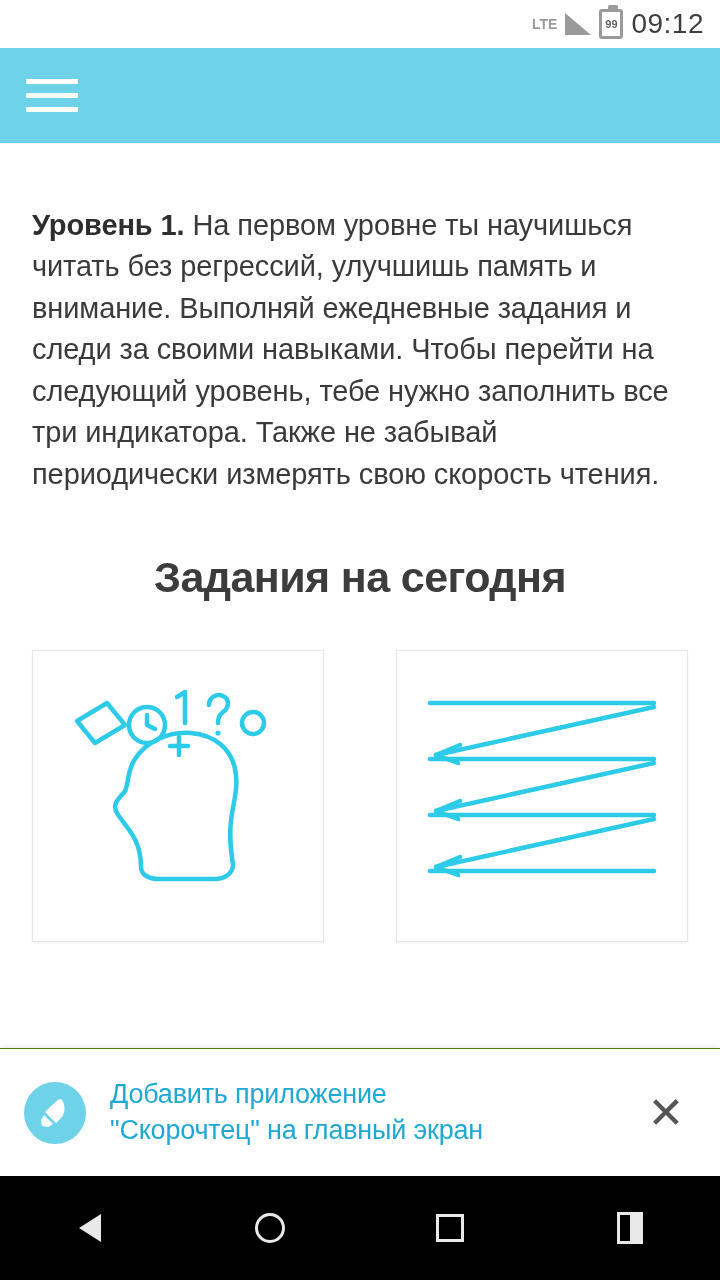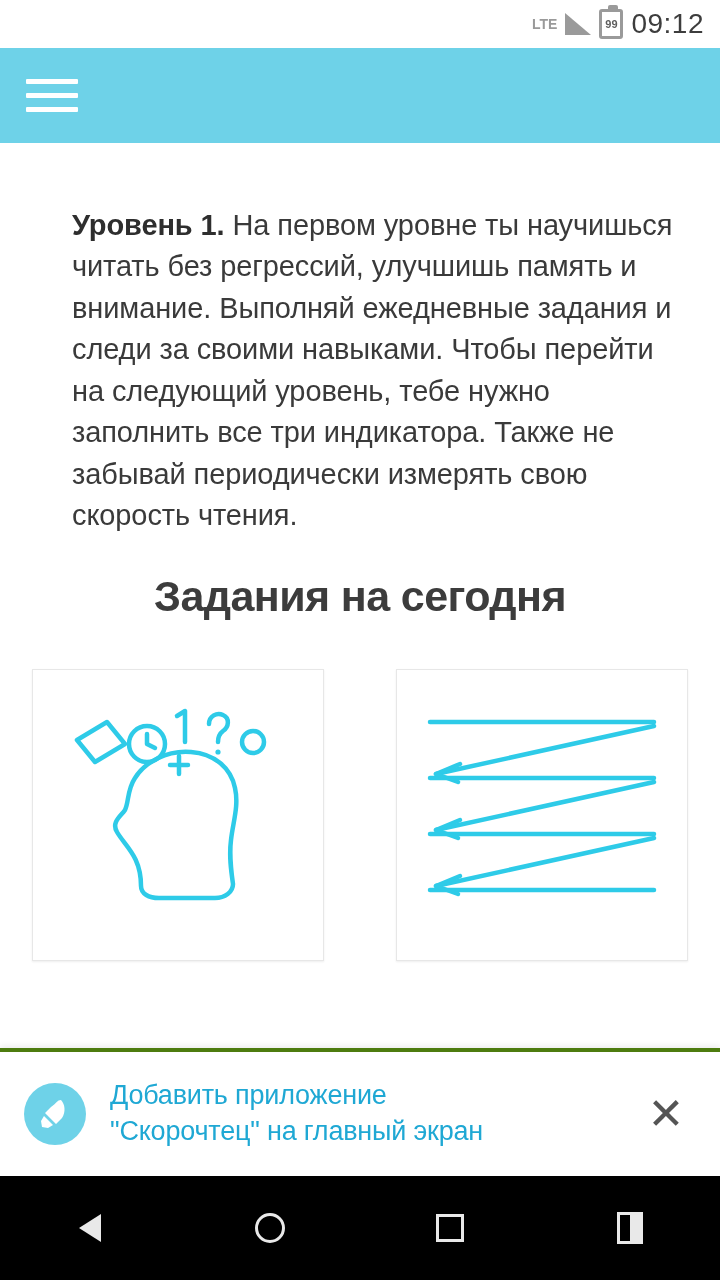--- a/index.html
+++ b/index.html
@@ -47,41 +47,40 @@
   .hamburger { width:52px; height:40px; display:flex; flex-direction:column;
     justify-content:center; gap:9px; cursor:pointer; }
   .hamburger span { display:block; height:5px; background:#ffffff; border-radius:1px; }
 
   
   .content { padding:0 32px; background:#fff; height:925px; position:relative; overflow:hidden; }
   .intro {
     margin-top:62px;
     font-size:29px; line-height:1.43; color:#3a3a3a;
     letter-spacing:-0.1px;
-    margin-left:40px;
   }
   .intro b { font-weight:bold; color:#2e2e2e; }
 
   .today-title {
-    text-align:center; margin-top:35px;
+    text-align:center; margin-top:58px;
     font-size:43px; font-weight:bold; color:#3c3c3c;
     letter-spacing:-0.6px;
   }
 
   .cards { display:flex; gap:72px; margin-top:48px; justify-content:center; }
   .card {
     width:292px; height:292px; background:#ffffff;
     border:1px solid #e7e7e7; box-shadow:0 1px 2px rgba(0,0,0,0.07);
     display:flex; align-items:center; justify-content:center;
   }
 
   
   .banner {
     position:absolute; left:0; bottom:104px; width:720px; height:128px;
-    background:#ffffff; border-top:4px solid #4d7c0f;
+    background:#ffffff; border-top:1px solid #4d7c0f;
     display:flex; align-items:center; padding:0 24px;
     box-shadow:0 -2px 6px rgba(0,0,0,0.08);
   }
   .banner-icon {
     width:62px; height:62px; border-radius:50%;
     background:#6ed2e8; flex:0 0 auto;
     display:flex; align-items:center; justify-content:center;
   }
   .banner-text {
     flex:1 1 auto; margin-left:24px;

